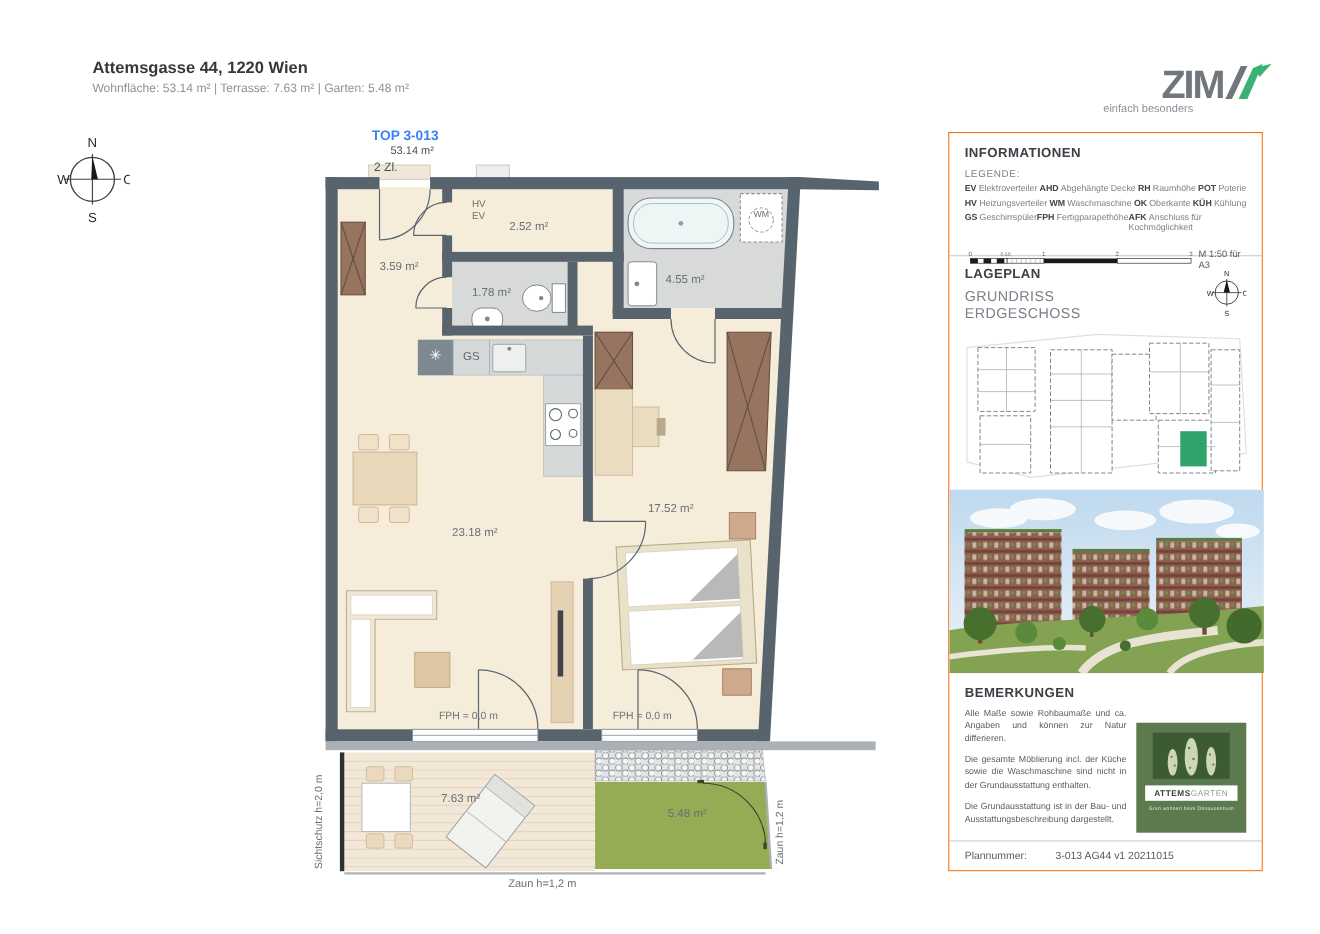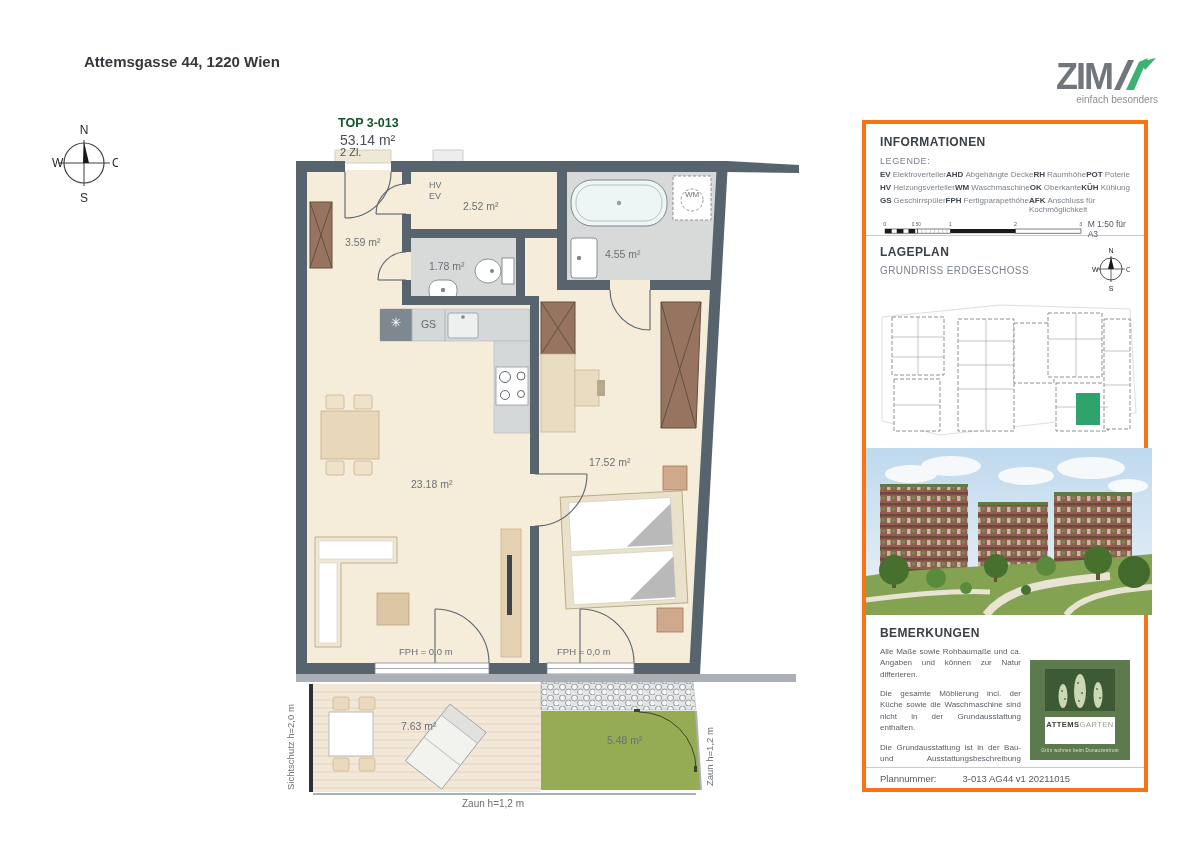--- a/index.html
+++ b/index.html
@@ -4,73 +4,74 @@
 <style>
   html,body{margin:0;padding:0;background:#fff;}
   .page{position:relative;width:1200px;height:849px;background:#fff;overflow:hidden;
         font-family:"Liberation Sans", sans-serif;color:#3a4045;}
   
   .hdr{position:absolute;left:57px;top:53px;margin-left:27px;}
   .hdr .addr{font-size:15px;font-weight:bold;color:#33383c;}
   .hdr .sub{font-size:14px;font-weight:bold;color:#2ba26b;margin-top:3px;}
   .hdr .areas{font-size:11px;color:#8b9299;margin-top:5px;}
   
-  .zima{position:absolute;left:1003px;top:56px;width:155px;text-align:right;}
+  .zima{position:absolute;left:1003px;top:56px;width:155px;text-align:left;}
   .zima .word{display:flex;align-items:flex-end;justify-content:flex-end;}
   .zima .zim{font-size:36px;font-weight:bold;color:#70767b;letter-spacing:-2px;line-height:30px;}
   .zima .tag{font-size:10px;color:#8a9096;margin-top:2px;}
   
   .panel{position:absolute;left:862px;top:120px;width:286px;height:672px;
-         border:4px solid #f97316;box-sizing:border-box;display:flex;flex-direction:column;}
+         border:1px solid #f97316;box-sizing:border-box;display:flex;flex-direction:column;}
   .sec{box-sizing:border-box;}
   .sec-info{height:112px;padding:11px 14px 0;border-bottom:1px solid #c7cbce;}
   .sec-title{font-size:12px;font-weight:bold;letter-spacing:.4px;color:#3a4045;}
   .legende{font-size:9px;color:#7b828a;letter-spacing:.6px;margin-top:7px;}
   .legend-row{display:flex;justify-content:space-between;margin-top:4px;font-size:8px;color:#7b828a;}
   .legend-row b{color:#3f464c;margin-right:2px;}
-  .scalebar-row{display:flex;align-items:center;justify-content:space-between;margin-top:5px;}
+  .scalebar-row{display:flex;justify-content:space-between;margin-top:15px;}
   .scale-note{font-size:8.5px;color:#555a60;}
   .sec-lageplan{height:212px;padding:9px 14px 0;}
   .lp-head{display:flex;justify-content:space-between;align-items:flex-start;gap:36px;}
-  .lp-sub{font-size:10px;color:#7b828a;letter-spacing:.4px;margin-top:6px;}
+  .lp-sub{font-size:13px;color:#7b828a;letter-spacing:.4px;margin-top:6px;}
   .sec-image{height:167px;}
   .sec-bemerk{height:152px;padding:11px 14px 0;overflow:hidden;}
   .bm-body{display:flex;margin-top:6px;}
   .bm-text{flex:1;padding-right:9px;}
   .bm-text p{font-size:8px;line-height:1.42;color:#5a6066;text-align:justify;margin:0 0 8px;}
   .attems{width:100px;height:100px;background:#5d7a4e;margin-top:14px;display:flex;
           flex-direction:column;align-items:center;flex:none;}
   .attems .trees-box{width:70px;height:42px;background:#3c5a33;margin-top:9px;}
-  .attems .wordmark{background:#fff;width:70px;text-align:center;margin-top:6px;padding:3px 0 15px;
+  .attems .wordmark{background:#fff;width:84px;text-align:center;margin-top:6px;padding:3px 0 2px;
                     font-size:7.5px;letter-spacing:.5px;white-space:nowrap;}
   .attems .wordmark .b{font-weight:bold;color:#3a4035;}
   .attems .wordmark .l{color:#9aa08f;}
   .attems .tagline{font-size:4.5px;color:#dfe6d2;margin-top:4px;letter-spacing:.3px;}
   .sec-plannr{flex:1;border-top:1px solid #c7cbce;display:flex;align-items:center;padding:0 14px;
               font-size:9.5px;color:#555a60;}
   .sec-plannr .val{margin-left:26px;}
   
   .compass-main{position:absolute;left:50px;top:120px;}
   
   .plan{position:absolute;left:283px;top:112px;width:520px;height:700px;}
   .plan svg.base{position:absolute;left:0;top:0;}
   .plabel{position:absolute;font-size:10.5px;color:#6a7076;white-space:nowrap;}
   .plabel.small{font-size:9px;}
-  .ptitle1{position:absolute;left:55px;top:4px;font-size:12.5px;font-weight:bold;color:#14532d;}
-  .ptitle2{position:absolute;left:57px;top:20px;font-size:14px;color:#4a5055;}
+  .ptitle1{position:absolute;left:55px;top:4px;font-size:12.5px;font-weight:bold;color:#3b82f6;}
+  .ptitle2{position:absolute;left:72px;top:20px;font-size:10px;color:#4a5055;}
   .ptitle3{position:absolute;left:57px;top:34px;font-size:11px;color:#4a5055;}
   .rot{transform:rotate(-90deg);transform-origin:0 0;}
 </style>
 </head>
 <body>
 
 <div class="page">
 
   <div class="hdr">
     <div class="addr">Attemsgasse 44, 1220 Wien</div>
+    <div class="areas">Wohnfläche: 53.14 m²  |  Terrasse: 7.63 m²  |  Garten: 5.48 m²</div>
   </div>
 
   <div class="zima">
     <div class="word">
       <span class="zim">ZIM</span>
       <svg width="46" height="36" viewBox="0 0 46 36">
         <polygon points="2,34 16,4 22,4 8,34" fill="#70767b"></polygon>
         <polygon points="14,34 27,6 36,2 22,34" fill="#3bb273"></polygon>
         <polygon points="27,6 44,2 33,14 30,8" fill="#3bb273"></polygon>
       </svg>

